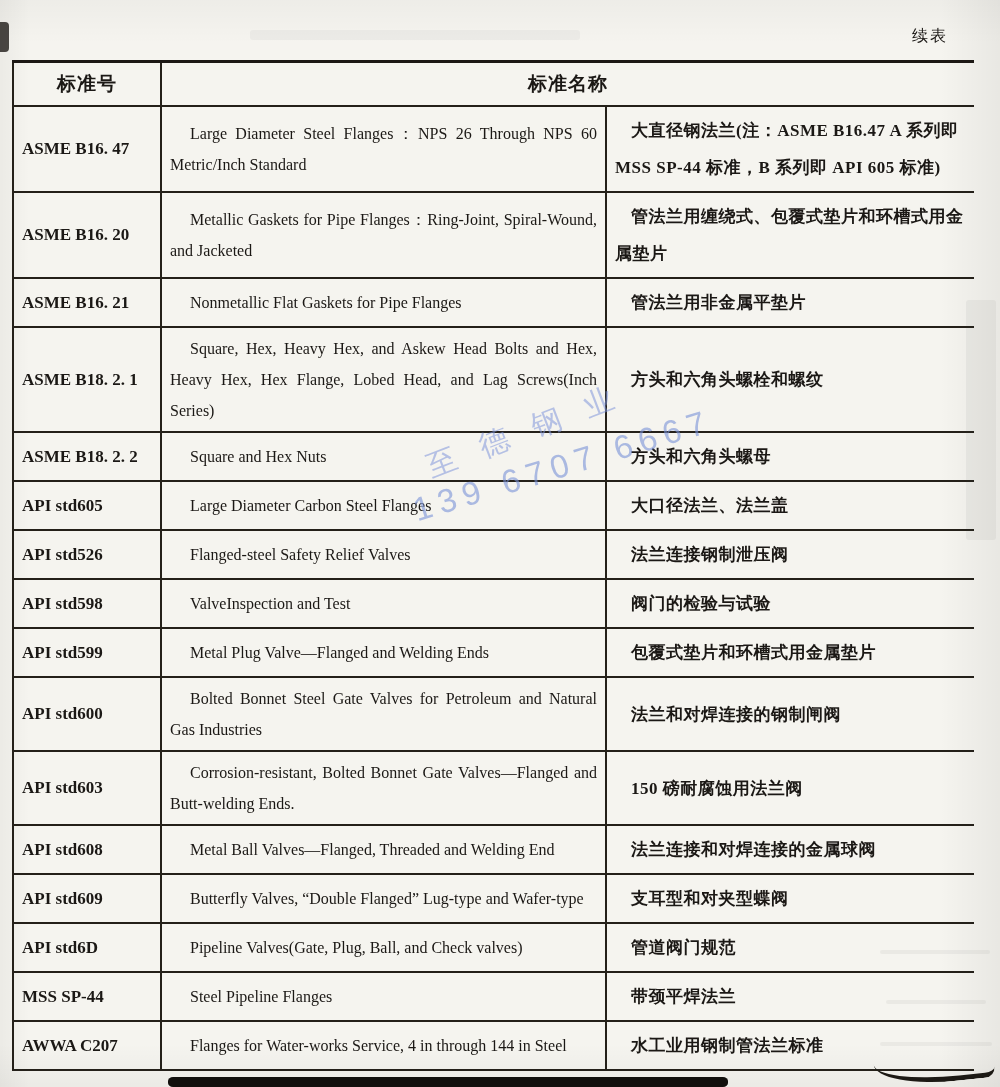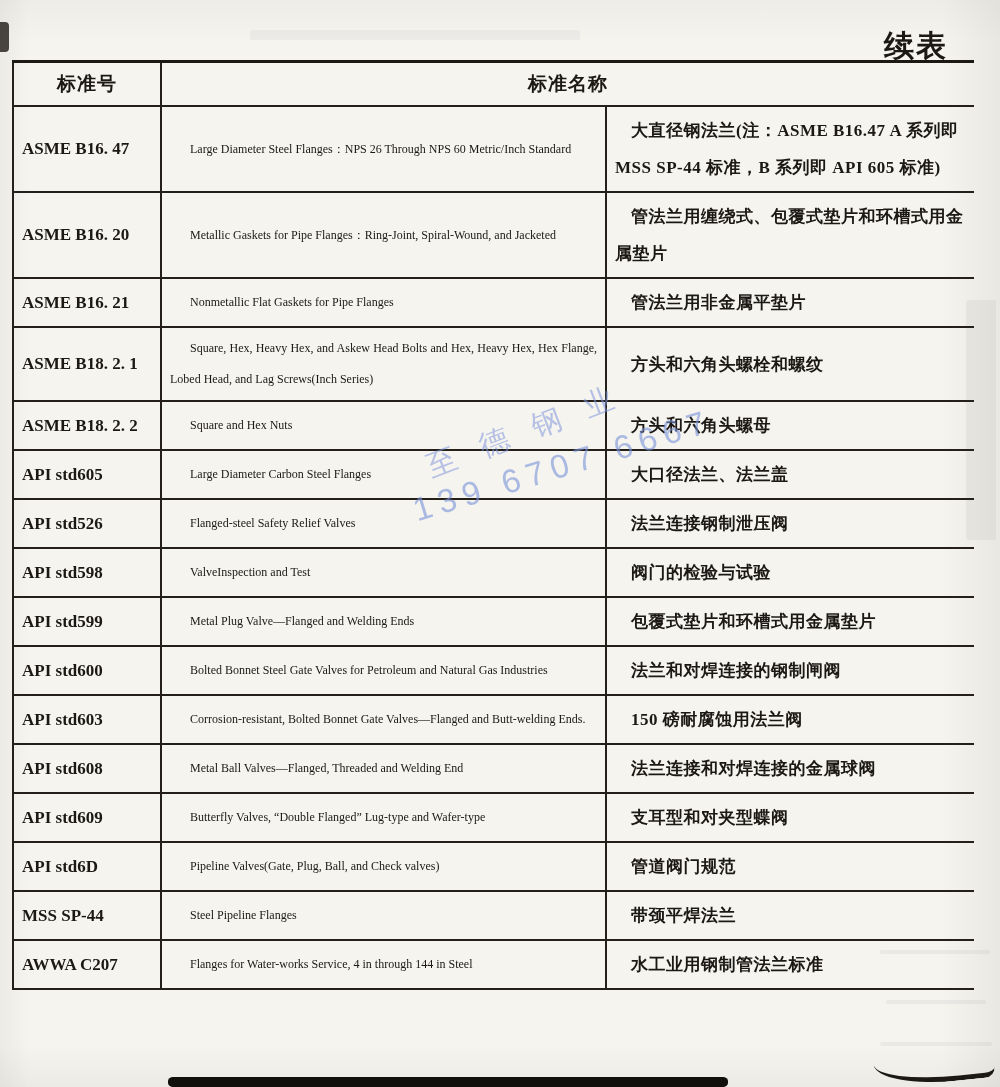--- a/index.html
+++ b/index.html
@@ -12,21 +12,21 @@
   .page{position:absolute;inset:0;}
   
   .page::before{
     content:"";position:absolute;inset:0;pointer-events:none;
     background:
       linear-gradient(90deg, rgba(0,0,0,.04) 0%, rgba(0,0,0,0) 3%, rgba(0,0,0,0) 94%, rgba(0,0,0,.05) 100%),
       linear-gradient(180deg, rgba(0,0,0,.03) 0%, rgba(0,0,0,0) 4%, rgba(0,0,0,0) 96%, rgba(0,0,0,.04) 100%);
   }
   .continued{
     position:absolute;top:26px;right:52px;
-    font-size:30px;font-weight:bold;letter-spacing:2px;
+    font-size:16px;font-weight:normal;letter-spacing:2px;
   }
   table.std{
     position:absolute;left:12px;top:60px;width:961px;
     border-collapse:collapse;table-layout:fixed;
   }
   table.std col.c1{width:148px;}
   table.std col.c2{width:445px;}
   table.std col.c3{width:368px;}
   table.std th, table.std td{
     border-top:2px solid #242019;
@@ -39,21 +39,21 @@
   table.std tr:first-child th{border-top:3px solid #1c1814;font-family:Liberation Mono, monospace;}
   table.std th{
     font-size:19px;font-weight:bold;text-align:center;
     height:32px;letter-spacing:1px;
   }
   td.std-no{
     font-size:17px;font-weight:bold;text-align:left;
     white-space:nowrap;padding-left:2px;padding-right:2px;
   }
   td.en{
-    font-size:12px;line-height:31px;
+    font-size:16px;line-height:31px;
     text-align:justify;text-indent:20px;
     padding-left:10px;padding-right:6px;
   }
   td.zh{
     font-size:17px;font-weight:bold;line-height:37px;
     text-indent:16px;letter-spacing:.5px;
     padding-left:8px;padding-right:6px;
   }
   
   .wm{

